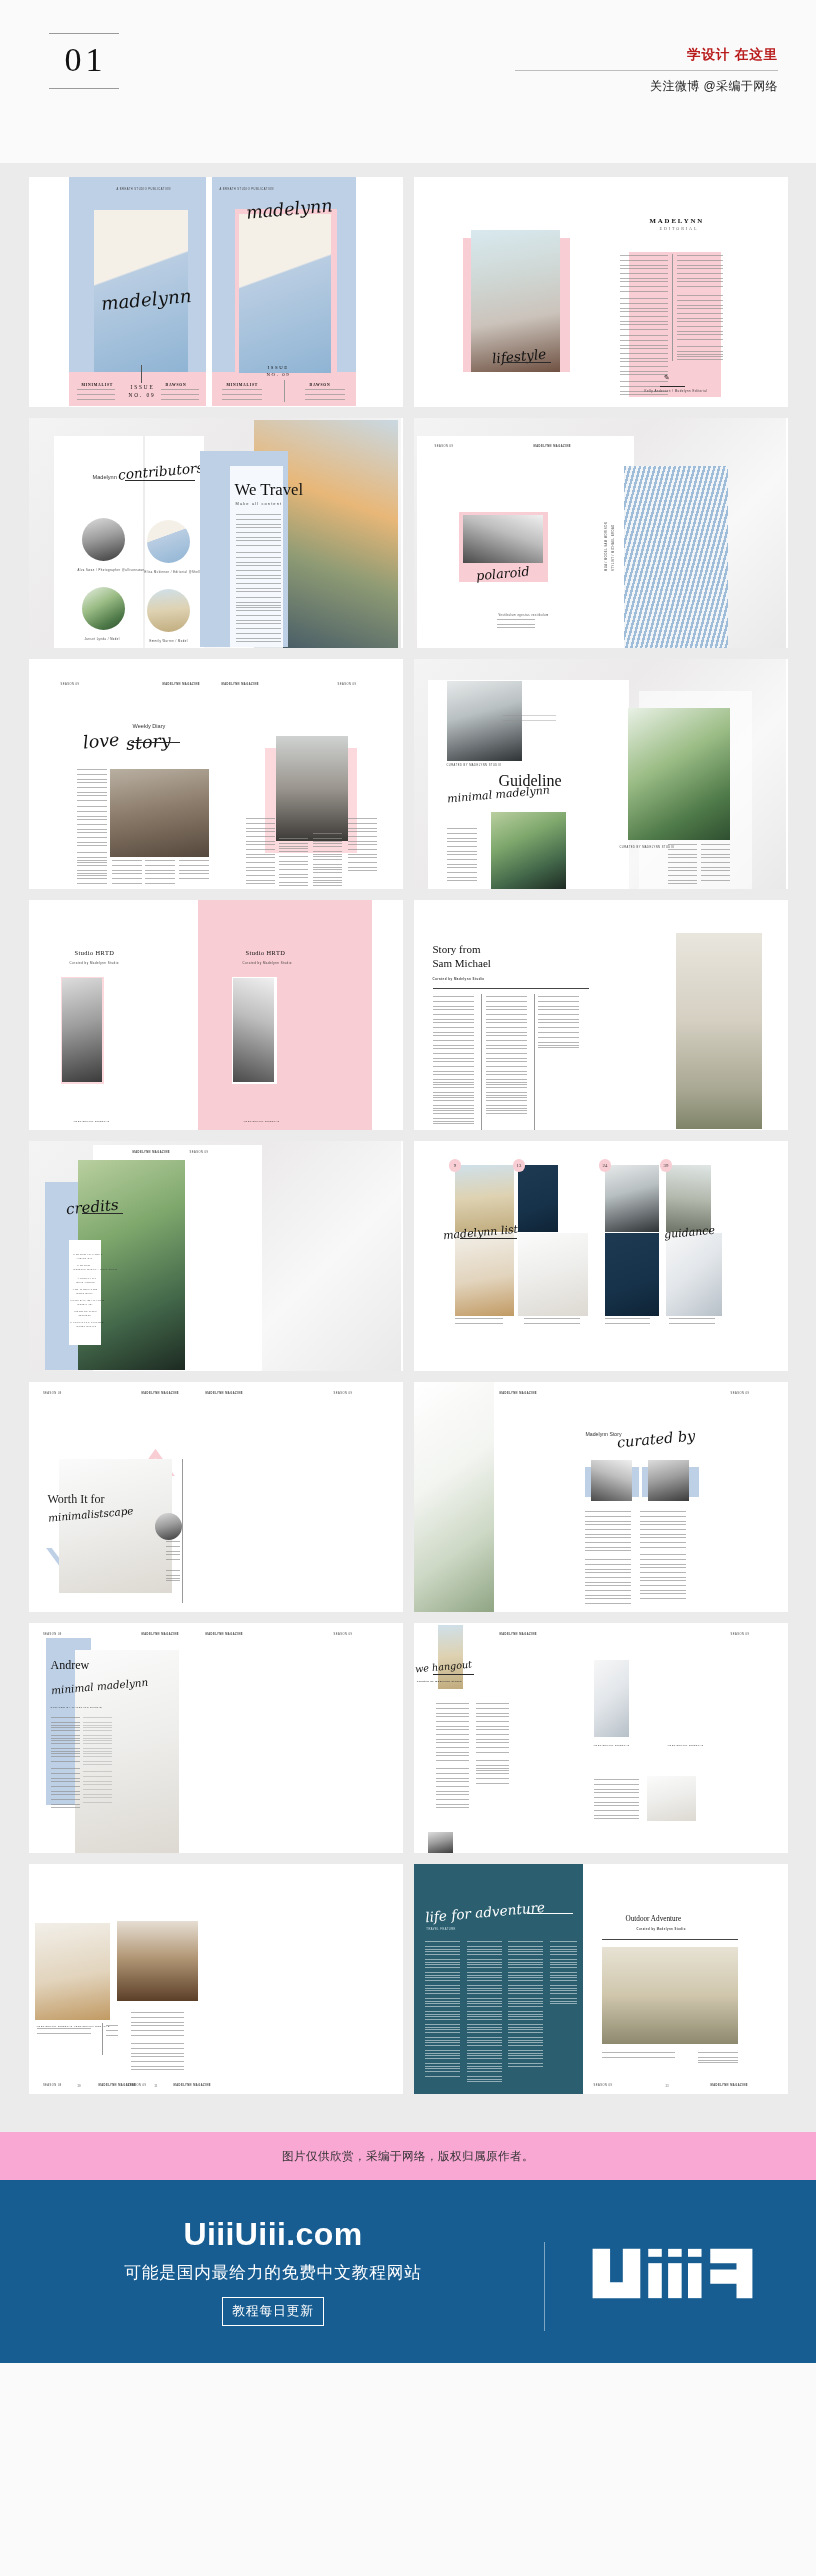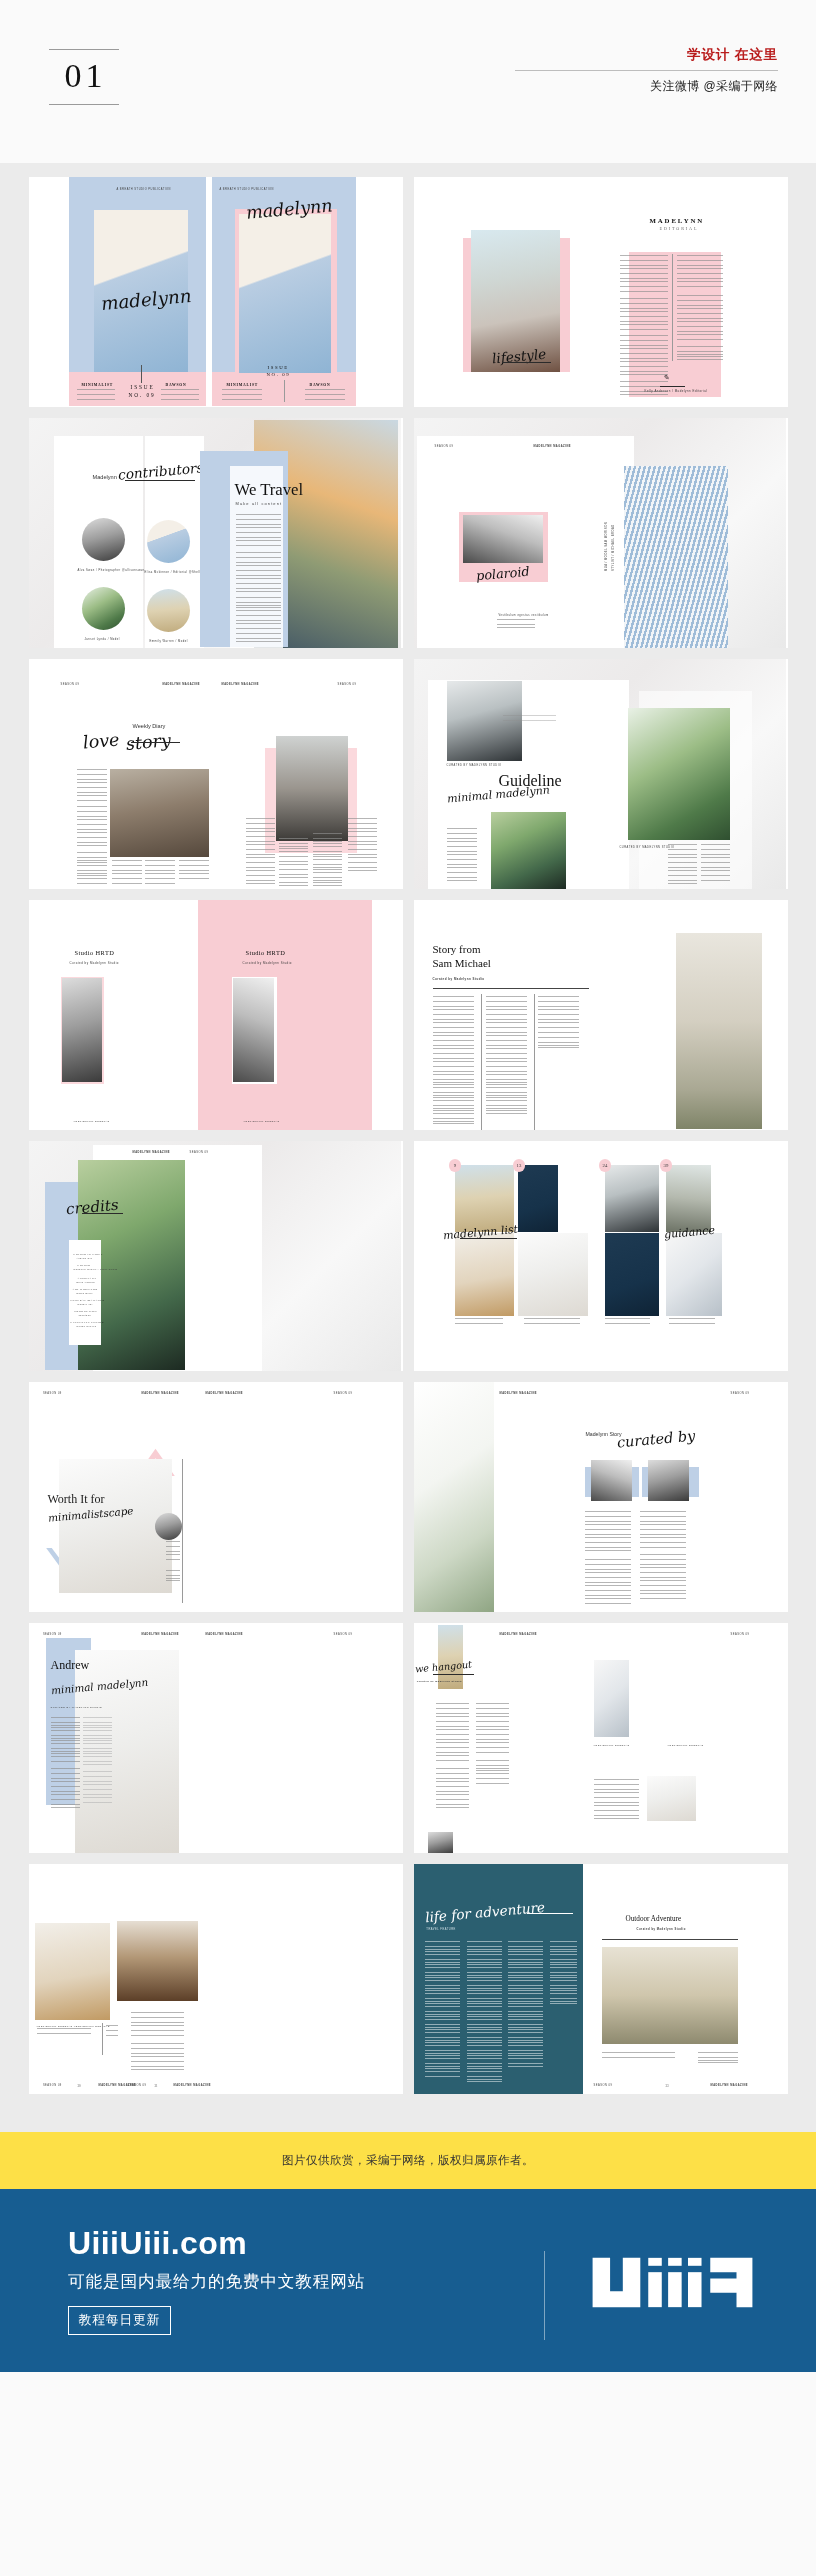--- a/index.html
+++ b/index.html
@@ -14,21 +14,20 @@
   .header {
     height: 163px;
     background: #fafafa;
     position: relative;
   }
   .hdr-num-wrap {
     position: absolute;
     left: 49px; top: 33px;
     width: 70px;
     text-align: center;
-    margin-top: 16px;
   }
   .hdr-rule { width: 70px; height: 0.8px; background: #9a9a9a; }
   .hdr-num {
     font-family: "Liberation Serif", "DejaVu Serif", serif;
     font-size: 34px;
     letter-spacing: 4px;
     color: #111;
     line-height: 1.32;
     padding: 4px 0 5.6px 3.2px;
   }
@@ -165,41 +164,41 @@
   }
   .pagenum {
     position: absolute;
     font-family: "Liberation Serif", serif;
     font-size: 3.2px;
     color: #555;
   }
 
   
   .notice {
-    background: #fde047;
-    height: 57px;
+    background: #f9a8d4;
+    height: 48px;
     display: flex;
     align-items: center;
     justify-content: center;
   }
   .notice-txt {
     font-size: 11.6px;
     color: #333;
     letter-spacing: 0.4px;
   }
 
   
   .footer {
     background: #175d91;
     height: 183px;
     position: relative;
     display: flex;
     align-items: center;
   }
-  .f-left { padding-left: 68px; width: 478px; }
+  .f-left { padding-left: 68px; width: 478px; text-align: center; }
   .f-brand {
     color: #fff;
     font-size: 32px;
     font-weight: bold;
     letter-spacing: 0.4px;
     line-height: 1;
   }
   .f-brand .dim { font-weight: bold; }
   .f-tag {
     color: #fff;

